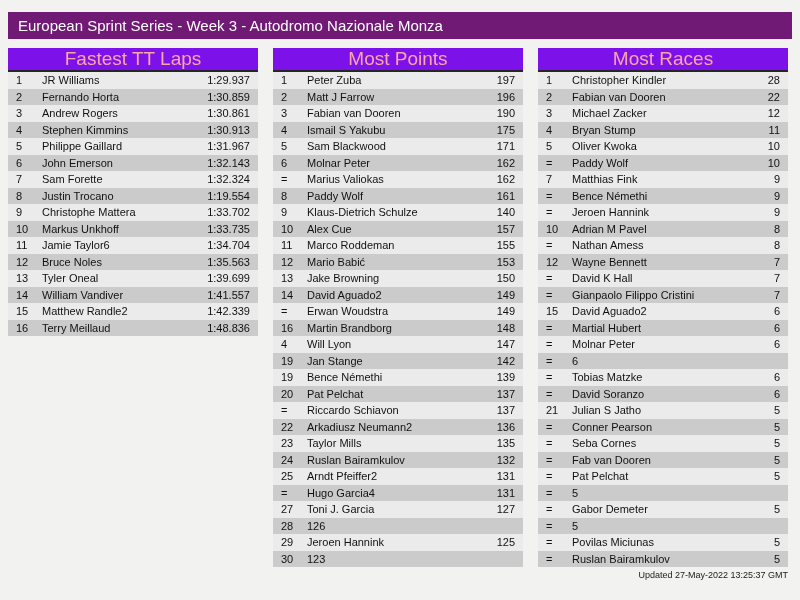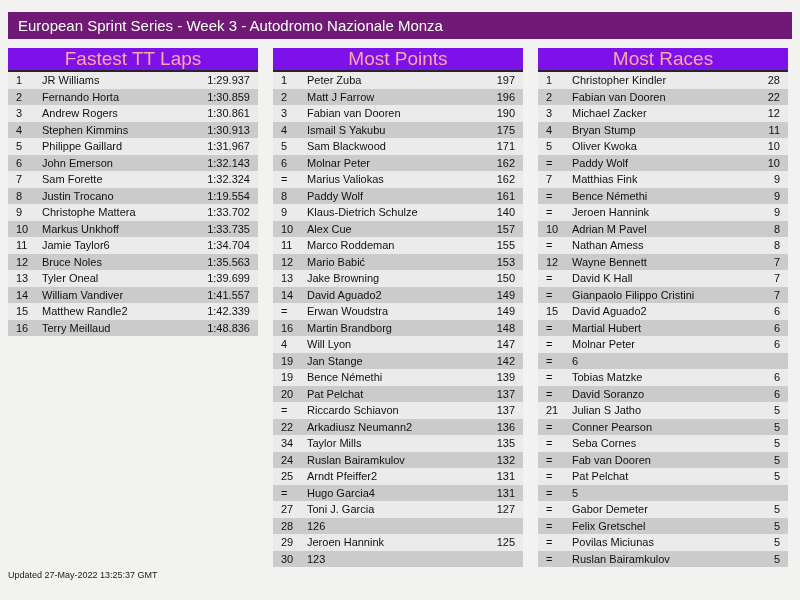--- a/index.html
+++ b/index.html
@@ -49,21 +49,21 @@
   }
   .row.odd{background:#ebebeb;}
   .row.even{background:#cbcbcb;}
   .cell{overflow:hidden;}
   .c0{width:34px;padding-left:8px;box-sizing:border-box;flex:0 0 34px;}
   .c1{flex:1 1 auto;}
   .c2{flex:0 0 auto;padding-right:8px;text-align:right;}
   .footer{
     width:780px;
     margin:3px 16px 0 8px;
-    text-align:left;
+    text-align:right;
     font-size:9px;
     color:#1a1a1a;
   }
 </style>
 </head>
 <body>
 
 <div class="title-bar">
   <span>European Sprint Series - Week 3 - Autodromo Nazionale Monza</span>
 </div>
@@ -261,21 +261,21 @@
           <div class="cell c0">=</div>
           <div class="cell c1">Riccardo Schiavon</div>
           <div class="cell c2">137</div>
         </div>
         <div class="row even">
           <div class="cell c0">22</div>
           <div class="cell c1">Arkadiusz Neumann2</div>
           <div class="cell c2">136</div>
         </div>
         <div class="row odd">
-          <div class="cell c0">34</div>
+          <div class="cell c0">23</div>
           <div class="cell c1">Taylor Mills</div>
           <div class="cell c2">135</div>
         </div>
         <div class="row even">
           <div class="cell c0">24</div>
           <div class="cell c1">Ruslan Bairamkulov</div>
           <div class="cell c2">132</div>
         </div>
         <div class="row odd">
           <div class="cell c0">25</div>
@@ -438,21 +438,20 @@
           <div class="cell c0">=</div>
           <div class="cell c2">5</div>
         </div>
         <div class="row odd">
           <div class="cell c0">=</div>
           <div class="cell c1">Gabor Demeter</div>
           <div class="cell c2">5</div>
         </div>
         <div class="row even">
           <div class="cell c0">=</div>
-          <div class="cell c1">Felix Gretschel</div>
           <div class="cell c2">5</div>
         </div>
         <div class="row odd">
           <div class="cell c0">=</div>
           <div class="cell c1">Povilas Miciunas</div>
           <div class="cell c2">5</div>
         </div>
         <div class="row even">
           <div class="cell c0">=</div>
           <div class="cell c1">Ruslan Bairamkulov</div>

